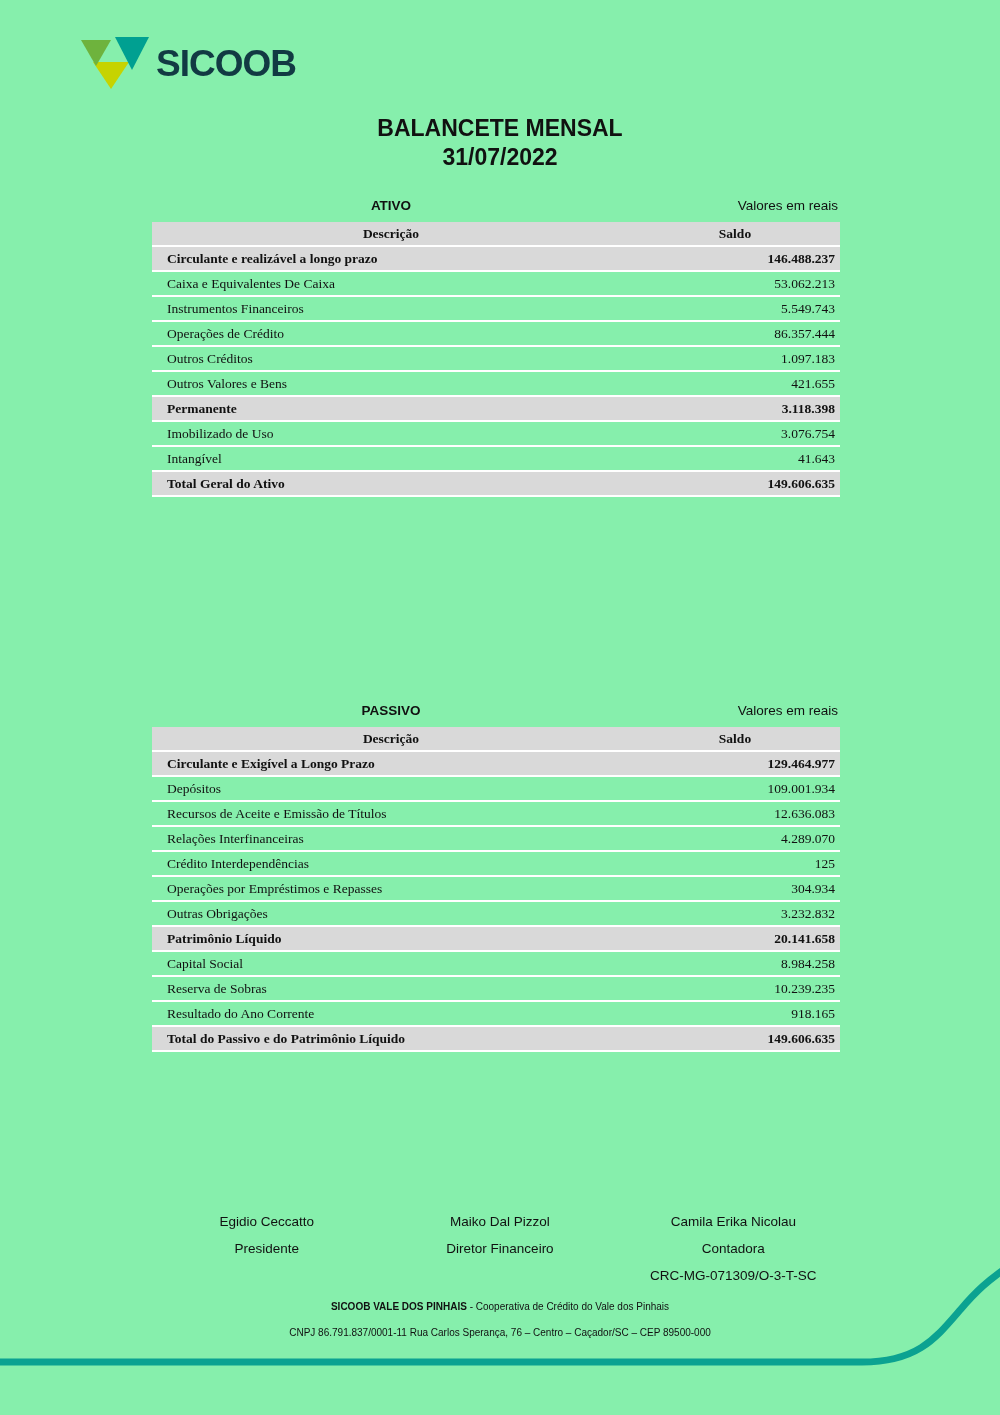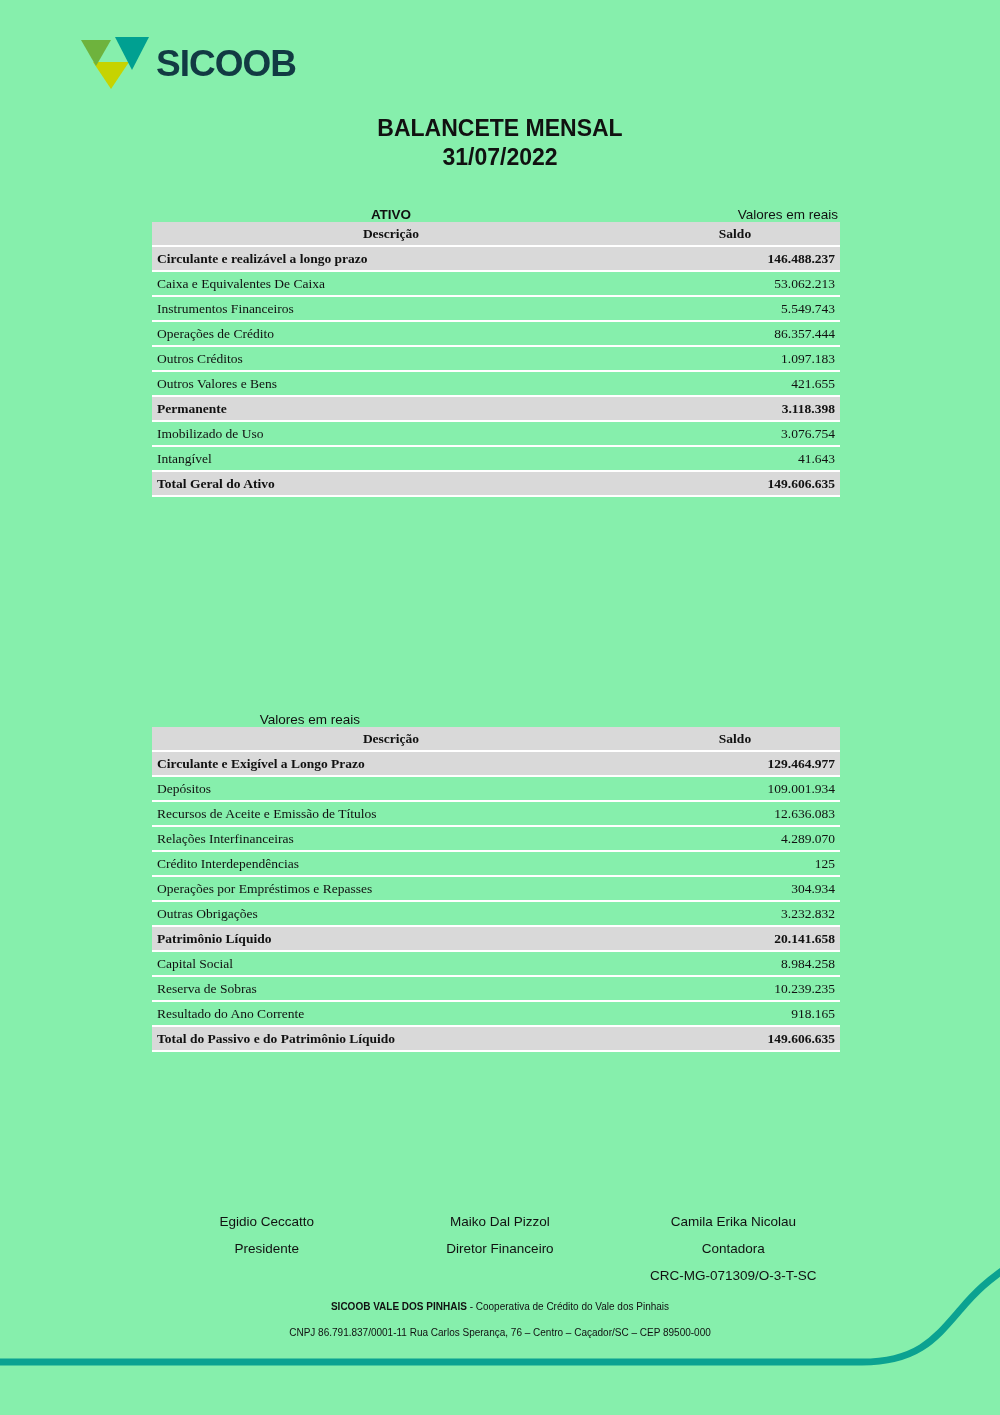--- a/index.html
+++ b/index.html
@@ -19,27 +19,27 @@
     font-size:37px; font-weight:800; letter-spacing:-1px;
     color:var(--logo-dark); margin-left:4px; line-height:1;
   }
   
   .title-block{position:absolute; left:0; top:114px; width:100%; text-align:center;
     font-size:23px; font-weight:bold; line-height:29px;}
   
   .section{position:absolute; left:152px; width:688px;}
   .section-ativo{top:198px;}
   .section-passivo{top:703px;}
-  .section-head{display:flex; height:24px; align-items:flex-end; font-size:13.5px;}
+  .section-head{display:flex; height:24px; align-items:flex-start; font-size:13.5px;}
   .section-title{width:478px; text-align:center; font-weight:bold;}
   .section-unit{width:210px; text-align:right; padding-right:2px; box-sizing:border-box;}
   .table{width:100%;font-family:Liberation Serif, serif;}
   .trow{display:flex; height:25px; box-sizing:border-box; border-bottom:2px solid #fff;
     font-size:13.5px; align-items:center;}
-  .trow .cell-desc{flex:1; padding-left:5px; box-sizing:border-box; white-space:nowrap;}
+  .trow .cell-desc{flex:1; padding-left:15px; box-sizing:border-box; white-space:nowrap;}
   .trow .cell-val{width:210px; text-align:right; padding-right:5px; box-sizing:border-box;}
   .trow.em{background:var(--table-header-bg); font-weight:bold;}
   .trow.thead .cell-desc{text-align:center; padding-left:0;}
   .trow.thead .cell-val{text-align:center; padding-right:0;}
   
   .signatures{position:absolute; left:150px; top:1208px; width:700px; display:flex;}
   .sig{flex:1; text-align:center; font-size:13.5px; line-height:27px;}
   .sig .sig-name{font-weight:normal;}
   
   .footer{position:absolute; left:0; top:1294px; width:100%; text-align:center;
@@ -117,20 +117,21 @@
           <div class="trow em">
             <div class="cell-desc">Total Geral do Ativo</div>
             <div class="cell-val">149.606.635</div>
           </div>
         </div>
     </div>
   </div>
 
   <div class="section section-passivo">
     <div class="section-head">
+      <div class="section-title">PASSIVO</div>
       <div class="section-unit">Valores em reais</div>
     </div>
     <div class="table">
       <div class="trow thead em">
         <div class="cell-desc">Descrição</div>
         <div class="cell-val">Saldo</div>
       </div>
       <div>
           <div class="trow em">
             <div class="cell-desc">Circulante e Exigível a Longo Prazo</div>

